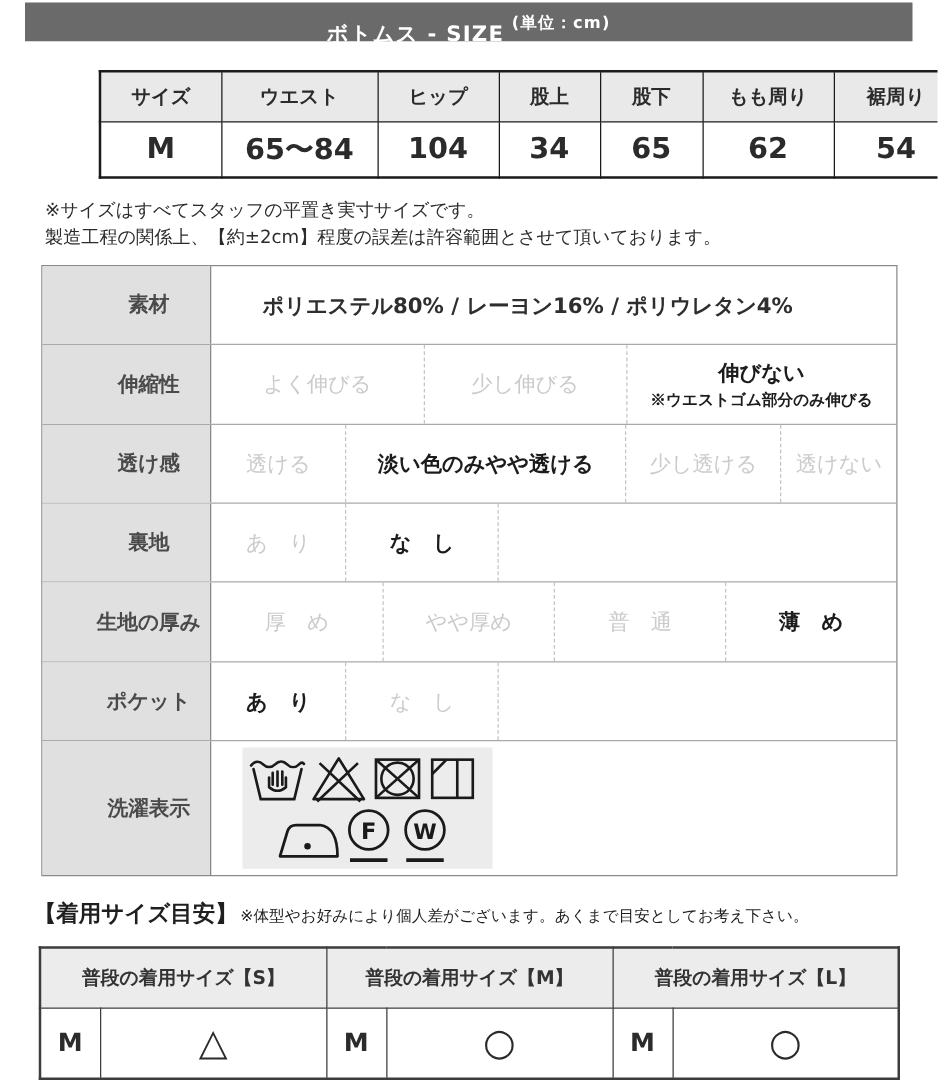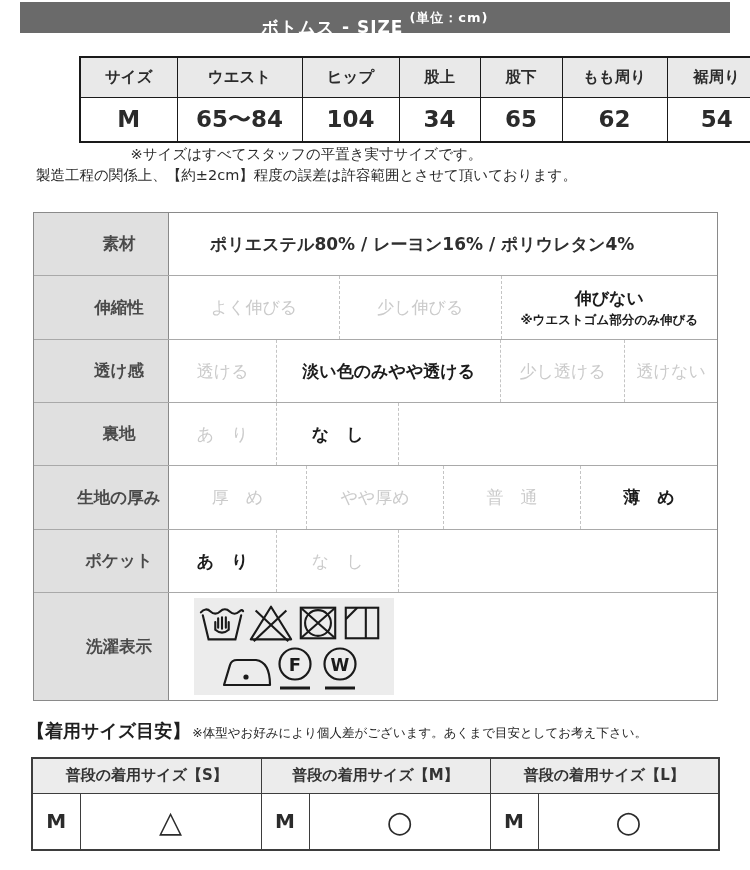--- a/index.html
+++ b/index.html
@@ -26,43 +26,43 @@
   }
   table.size-table th, table.size-table td {
     border:1px solid #1a1a1a; text-align:center; color:#2b2b2b;
   }
   table.size-table { border:2px solid #1a1a1a; }
   table.size-table th { height:40px; background:#e9e9e9; font-size:15.5px; font-weight:600; }
   table.size-table td { height:45px; background:#fff; font-size:23px; font-weight:600; }
 
   
   .size-notes {
-    position:absolute; left:36px; top:144px;
-    font-size:14.5px; color:#2b2b2b; line-height:21px;text-align:center;
+    position:absolute; left:36px; top:159px;
+    font-size:14.5px; color:#2b2b2b; line-height:21px;
   }
 
   
   .spec-table {
     position:absolute; left:33px; top:212px; width:685px;
     border:1px solid #8a8a8a; background:#fff;
   }
   .spec-row { display:flex; border-bottom:1px solid #a9a9a9; }
   .spec-row:last-child { border-bottom:none; }
   .spec-label {
     width:135px; flex:0 0 135px; background:#e0e0e0;
     border-right:1px solid #8a8a8a;
     display:flex; align-items:center; justify-content:center;
     font-size:16.5px; font-weight:bold; color:#4a4a4a; text-align:center;padding-left:36px;
   }
   .spec-cells { flex:1; display:flex; }
   .opt {
     display:flex; flex-direction:column; align-items:center; justify-content:center;
     font-size:17px; text-align:center;
   }
-  .opt + .opt { border-left:1px dashed #c4c4c4; }
+  .opt + .opt { border-left:1px dashed #c4c4c4;font-family:Liberation Mono, monospace; }
   .opt.inactive { color:#cbcbcb; }
   .opt.active   { color:#1c1c1c; font-weight:bold; }
   .opt .opt-note { font-size:12.5px; font-weight:bold; color:#1c1c1c; margin-top:2px; }
 
   .h63 { height:63px; } .h64 { height:64px; } .h107 { height:107px; }
 
   .material-cell {
     flex:1; display:flex; align-items:center;
     padding-left:41px; font-size:17px; color:#2e2e2e; font-weight:600;
   }
@@ -94,21 +94,21 @@
   .fit-title-line .fit-title { font-size:18px; font-weight:bold; }
   .fit-title-line .fit-note  { font-size:12.5px; margin-left:2px; }
 
   table.fit-table {
     position:absolute; left:31px; top:757px; width:687px;
     border-collapse:collapse; table-layout:fixed;
   }
   table.fit-table { border:2px solid #3d3d3d; }
   table.fit-table th, table.fit-table td { border:1px solid #3d3d3d; text-align:center; }
   table.fit-table th {
-    height:35px; background:#ececec; font-size:15px; font-weight:600; color:#333;
+    height:48px; background:#ececec; font-size:15px; font-weight:600; color:#333;
   }
   table.fit-table td { height:57px; background:#fff; color:#2b2b2b; }
   td.fit-size   { font-size:20px; font-weight:bold; }
   td.fit-symbol { font-size:30px; font-weight:normal; color:#3a3a3a; }
 </style>
 </head>
 <body>
 
 <div class="page">
 

